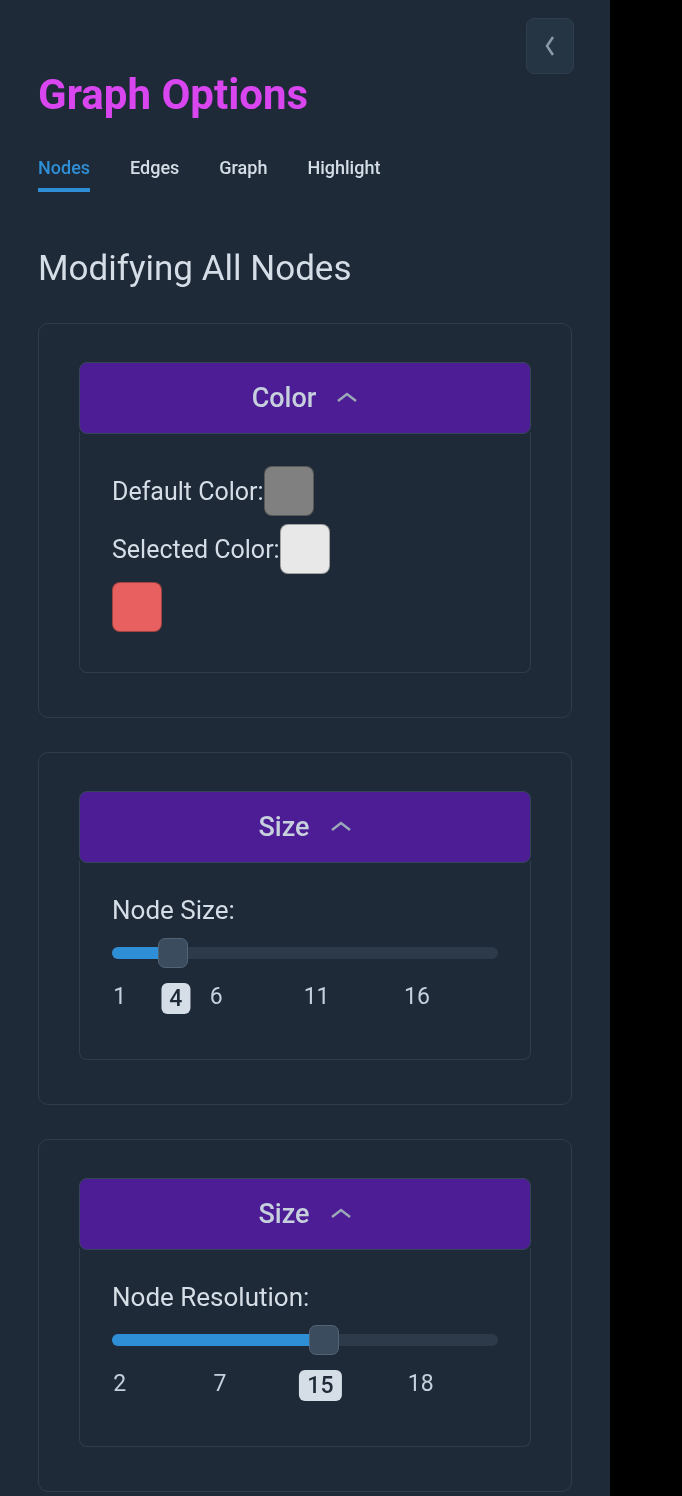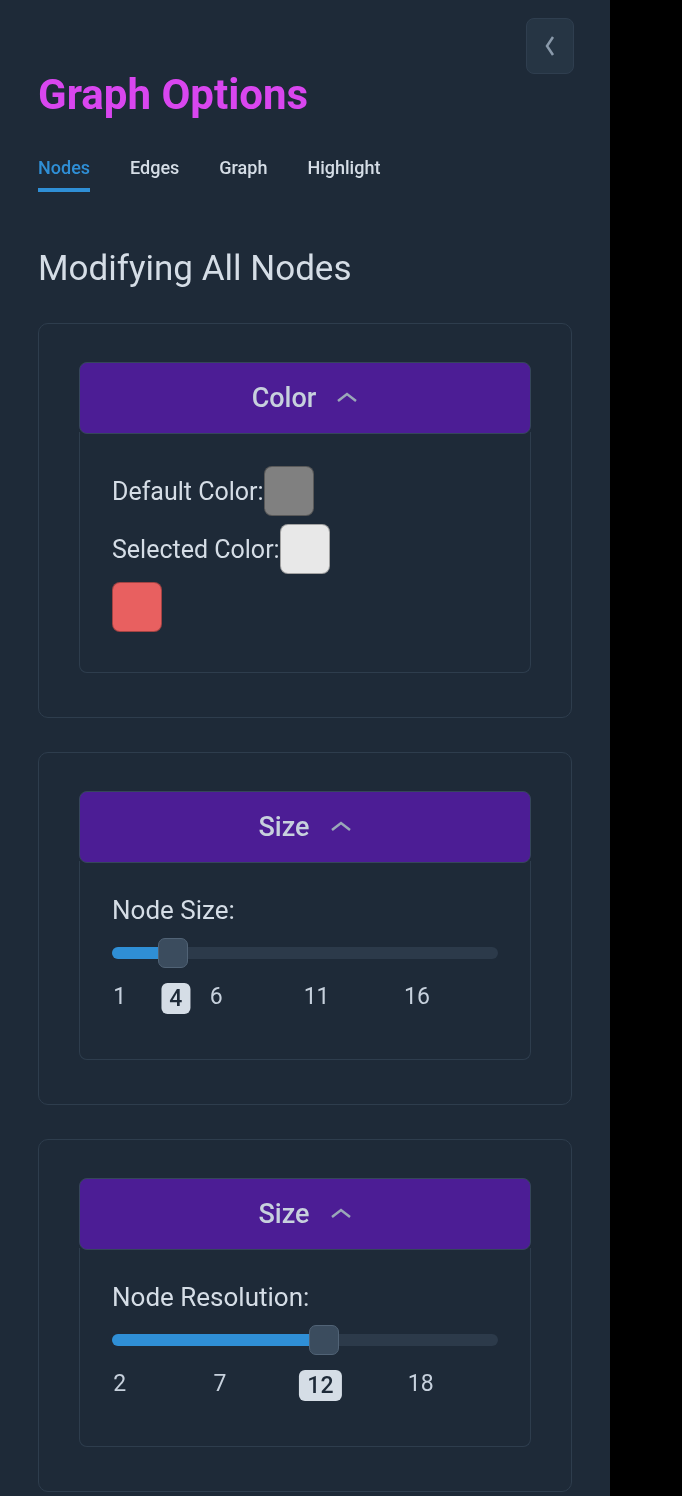--- a/index.html
+++ b/index.html
@@ -248,20 +248,20 @@
       <div class="section-body">
         <div class="slider-label">Node Resolution:</div>
         <div class="slider-track-wrap">
           <div class="slider-track"></div>
           <div class="slider-fill" style="width:52.6%"></div>
           <div class="slider-thumb" style="left:55%"></div>
         </div>
         <div class="ticks">
           <span class="tick" style="left:2%">2</span>
           <span class="tick" style="left:28%">7</span>
-          <span class="tick current" style="left:54%">12</span>
+          <span class="tick current" style="left:54%">15</span>
           <span class="tick" style="left:80%">18</span>
         </div>
       </div>
     </div>
 
   </div>
 </div>
 
 </body></html>

